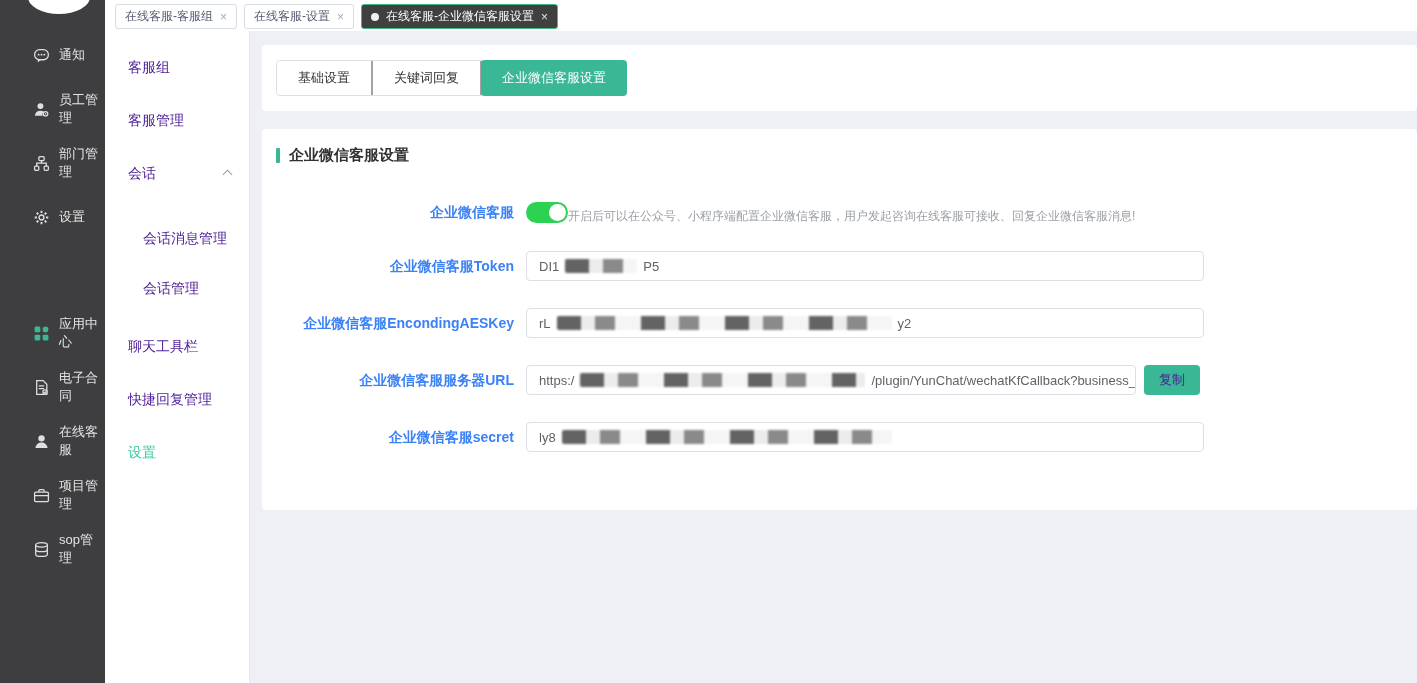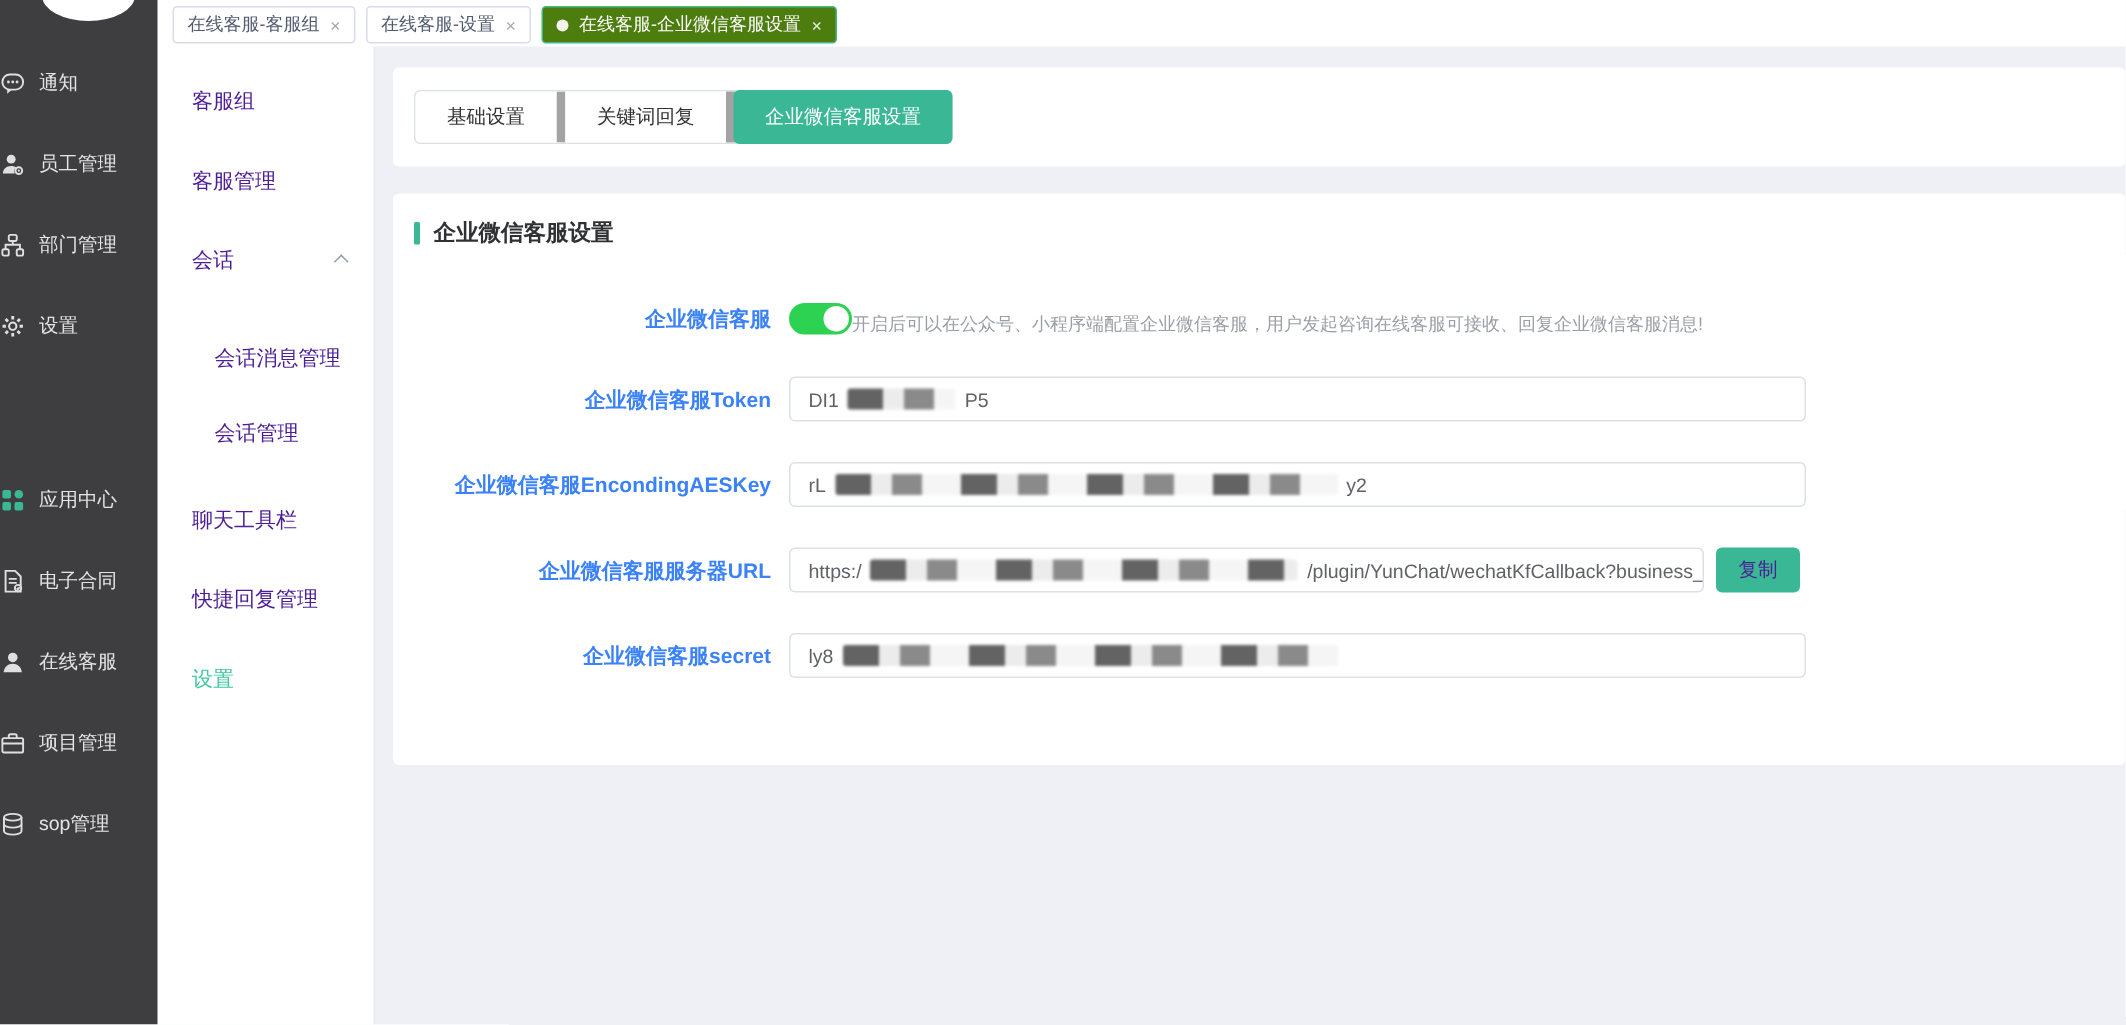--- a/index.html
+++ b/index.html
@@ -4,34 +4,34 @@
 <style>
   * { margin:0; padding:0; box-sizing:border-box; }
   html,body { width:1417px; height:683px; overflow:hidden; background:#fff;
     font-family:"Liberation Sans","DejaVu Sans",sans-serif; }
   .app { position:relative; width:1417px; height:683px; display:flex; }
 
   
   .primary-sidebar { position:relative; width:105px; background:#3e3e40; flex:none; overflow:hidden; }
   .logo-blob { position:absolute; left:28px; top:-20px; width:62px; height:34px; background:#fff; border-radius:50%; }
   .pnav { padding-top:28px; }
-  .pnav-item { display:flex; align-items:center; gap:9px; height:54px; padding-left:0;
+  .pnav-item { display:flex; align-items:center; gap:9px; height:54px; padding-left:33px;
     color:#e4e4e4; font-size:13px; cursor:pointer; }
   .pnav-item .ic { width:17px; height:17px; flex:none; display:flex; align-items:center; justify-content:center; }
   .pnav-spacer { height:62px; }
 
   
   .right-col { flex:1; display:flex; flex-direction:column; min-width:0; }
 
   
   .tabstrip { height:31px; background:#fff; display:flex; align-items:flex-start; padding:4px 0 0 10px; gap:7px; flex:none; }
   .ptab { height:25px; display:flex; align-items:center; gap:7px; padding:0 9px; background:#fff;
     border:1px solid #d8dce5; border-radius:3px; font-size:12px; color:#515a6e; cursor:pointer; white-space:nowrap; }
   .ptab .close { color:#a7abb5; font-size:12px; cursor:pointer; line-height:1; }
-  .ptab.active { background:#4d7c0f; border-color:#42b983; color:#fff; }
+  .ptab.active { background:#404040; border-color:#42b983; color:#fff; }
   .ptab.active .close { color:rgba(255,255,255,.85); }
   .ptab .dot { width:8px; height:8px; border-radius:50%; background:rgba(255,255,255,.92); }
 
   .lower { flex:1; display:flex; min-height:0; }
 
   
   .secondary-sidebar { width:145px; flex:none; background:#fff; border-right:1px solid #e8e9ec; padding-top:10px; }
   .snav-item { position:relative; height:53px; display:flex; align-items:center; padding-left:23px;
     font-size:14px; color:#4c1d95; cursor:pointer; }
   .snav-item.sub { padding-left:38px; height:50px; }
@@ -40,21 +40,21 @@
     border-top:1.5px solid #9aa0a8; border-right:1.5px solid #9aa0a8; transform:rotate(-45deg); }
   .sub-group { margin-top:14px; margin-bottom:6px; }
 
   
   .main { flex:1; background:#eef0f5; padding:14px 0 0 12px; min-width:0; }
   .card { background:#fff; border-radius:4px; }
   .card-tabs { padding:15px 14px; margin-bottom:18px; }
 
   .seg-control { display:inline-flex; border:1px solid #dcdfe6; border-radius:4px; overflow:visible; }
   .seg { height:34px; line-height:34px; padding:0 21px; font-size:13px; color:#303133;
-    border-right:6px solid #a3a3a3; cursor:pointer; background:#fff; white-space:nowrap; }
+    border-right:2px solid #a3a3a3; cursor:pointer; background:#fff; white-space:nowrap; }
   .seg:first-child { border-radius:4px 0 0 4px; }
   .seg:last-child { border-right:none; border-radius:0 4px 4px 0; }
   .seg.active { background:#3ab795; color:#fff; border-color:#3ab795; border-radius:4px; margin:-1px; height:36px; line-height:36px; }
 
   .card-form { height:381px; padding-top:17px; }
   .section-header { display:flex; align-items:center; gap:9px; margin-left:14px; }
   .section-bar { width:4px; height:15px; background:#3ab795; border-radius:1px; }
   .section-title { font-size:15px; font-weight:bold; color:#303133; }
 
   .form { margin-top:32px; }

